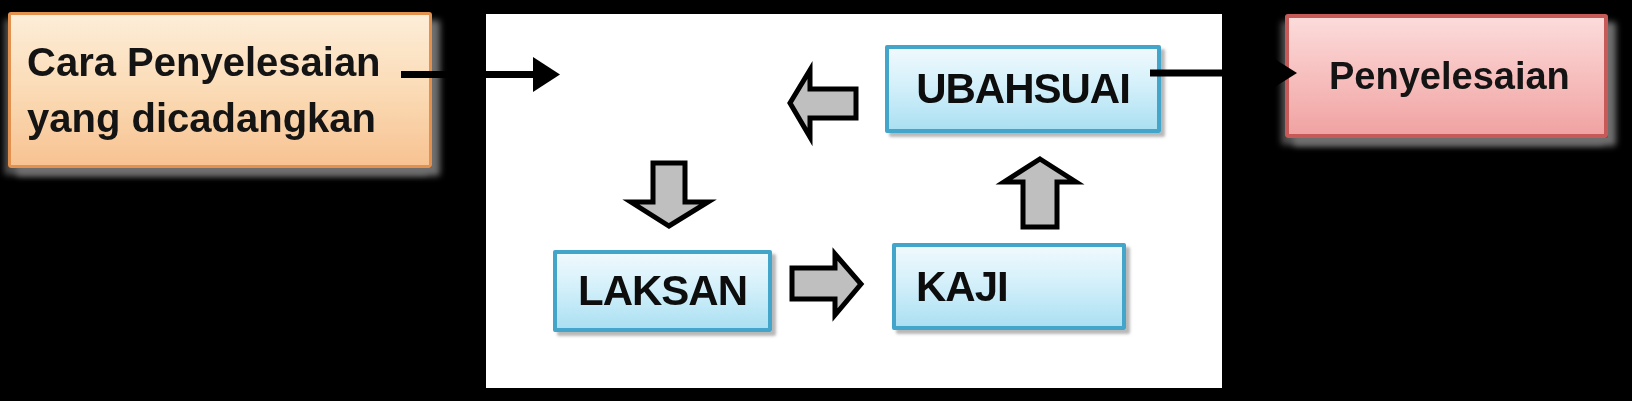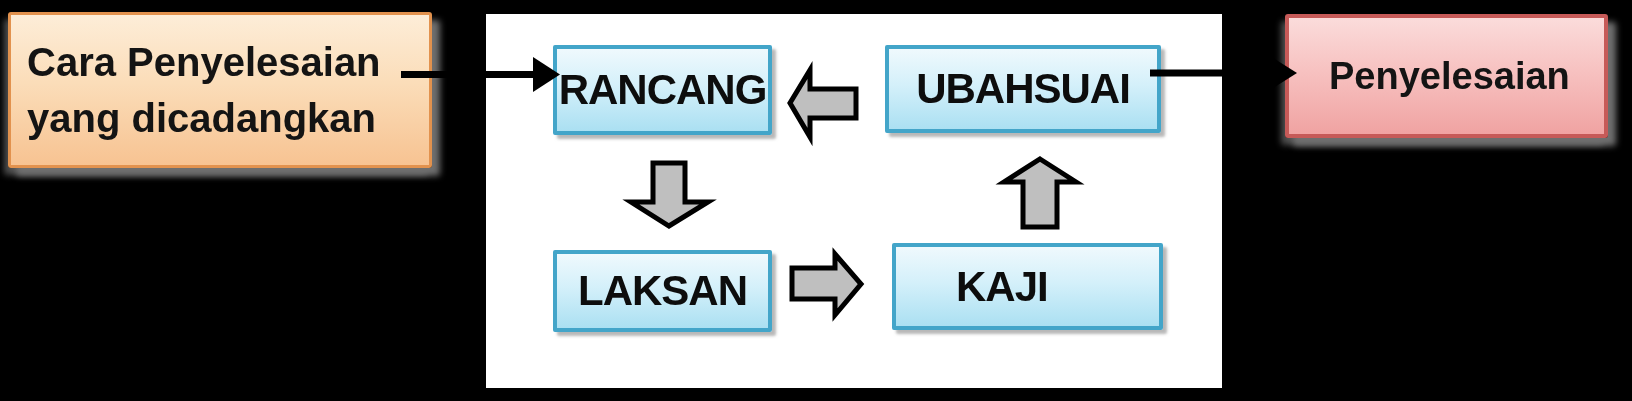--- a/index.html
+++ b/index.html
@@ -38,21 +38,21 @@
     position:absolute;box-sizing:border-box;
     border:4px solid #43A5C9;border-radius:2px;
     background:linear-gradient(to bottom,#EFF9FD 0%,#D4F0FA 45%,#ABE0F2 100%);
     box-shadow:4px 4px 3px rgba(125,125,125,.55);
     display:flex;align-items:center;justify-content:center;
     font-weight:700;font-size:42px;letter-spacing:-1px;color:#0d0d0d;
   }
   .node-rancang {left:553px;top:45px; width:219px;height:90px;}
   .node-ubahsuai{left:885px;top:45px; width:276px;height:88px;justify-content:center;}
   .node-laksan  {left:553px;top:250px;width:219px;height:82px;}
-  .node-kaji    {left:892px;top:243px;width:271px;height:87px;justify-content:flex-start;padding-left:60px;}
+  .node-kaji    {left:892px;top:243px;width:234px;height:87px;justify-content:flex-start;padding-left:20px;}
   
   .arrows{position:absolute;left:0;top:0;width:1632px;height:401px;pointer-events:none;}
   .blockarrow{fill:#BFBFBF;stroke:#000;stroke-width:5;stroke-linejoin:miter;}
   .connline{stroke:#000;stroke-width:7;}
   .connhead{fill:#000;stroke:none;}
 </style>
 </head>
 <body>
 
 <div class="stage">
@@ -61,23 +61,20 @@
     <div class="ln">Cara Penyelesaian</div>
     <div class="ln">yang dicadangkan</div>
   </div>
 
   <div class="callout adopt">
     <div class="ln">Penyelesaian</div>
   </div>
 
   <div class="panel"></div>
 
-  <div class="node node-rancang">
-    <span>RANCANG</span>
-  </div>
   <div class="node node-ubahsuai">
     <span>UBAHSUAI</span>
   </div>
   <div class="node node-laksan">
     <span>LAKSAN</span>
   </div>
   <div class="node node-kaji">
     <span>KAJI</span>
   </div>
 

